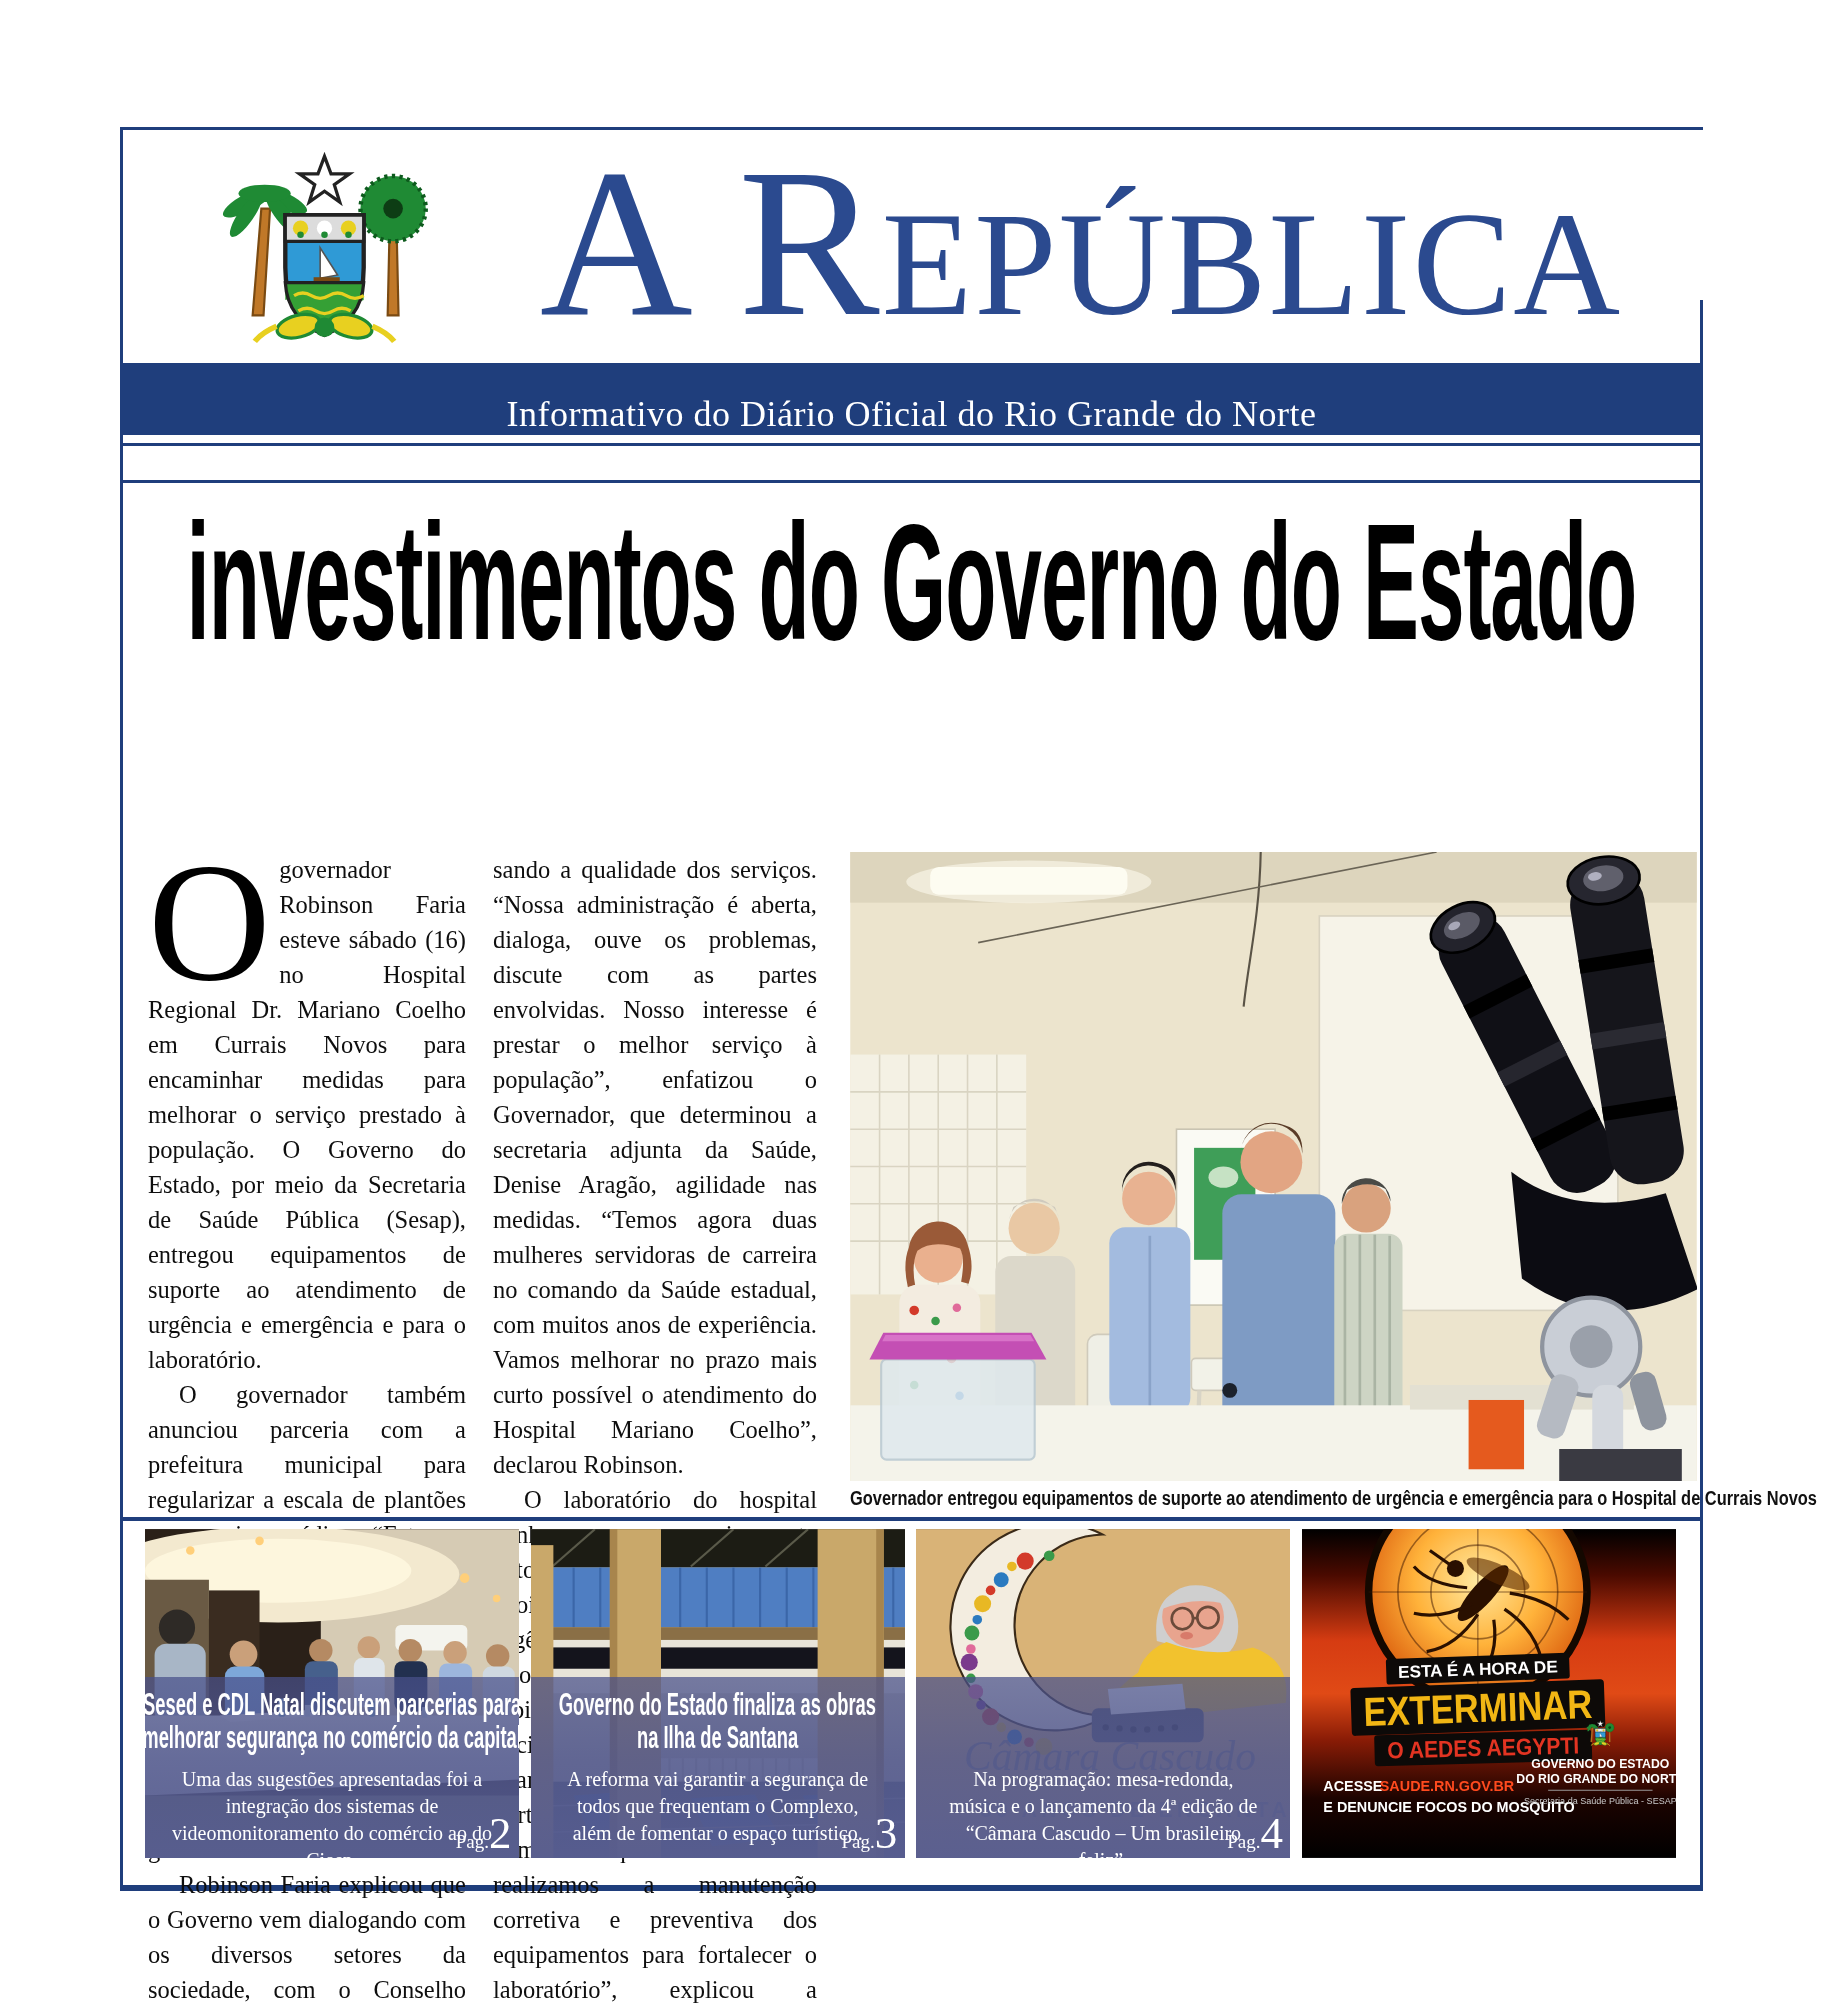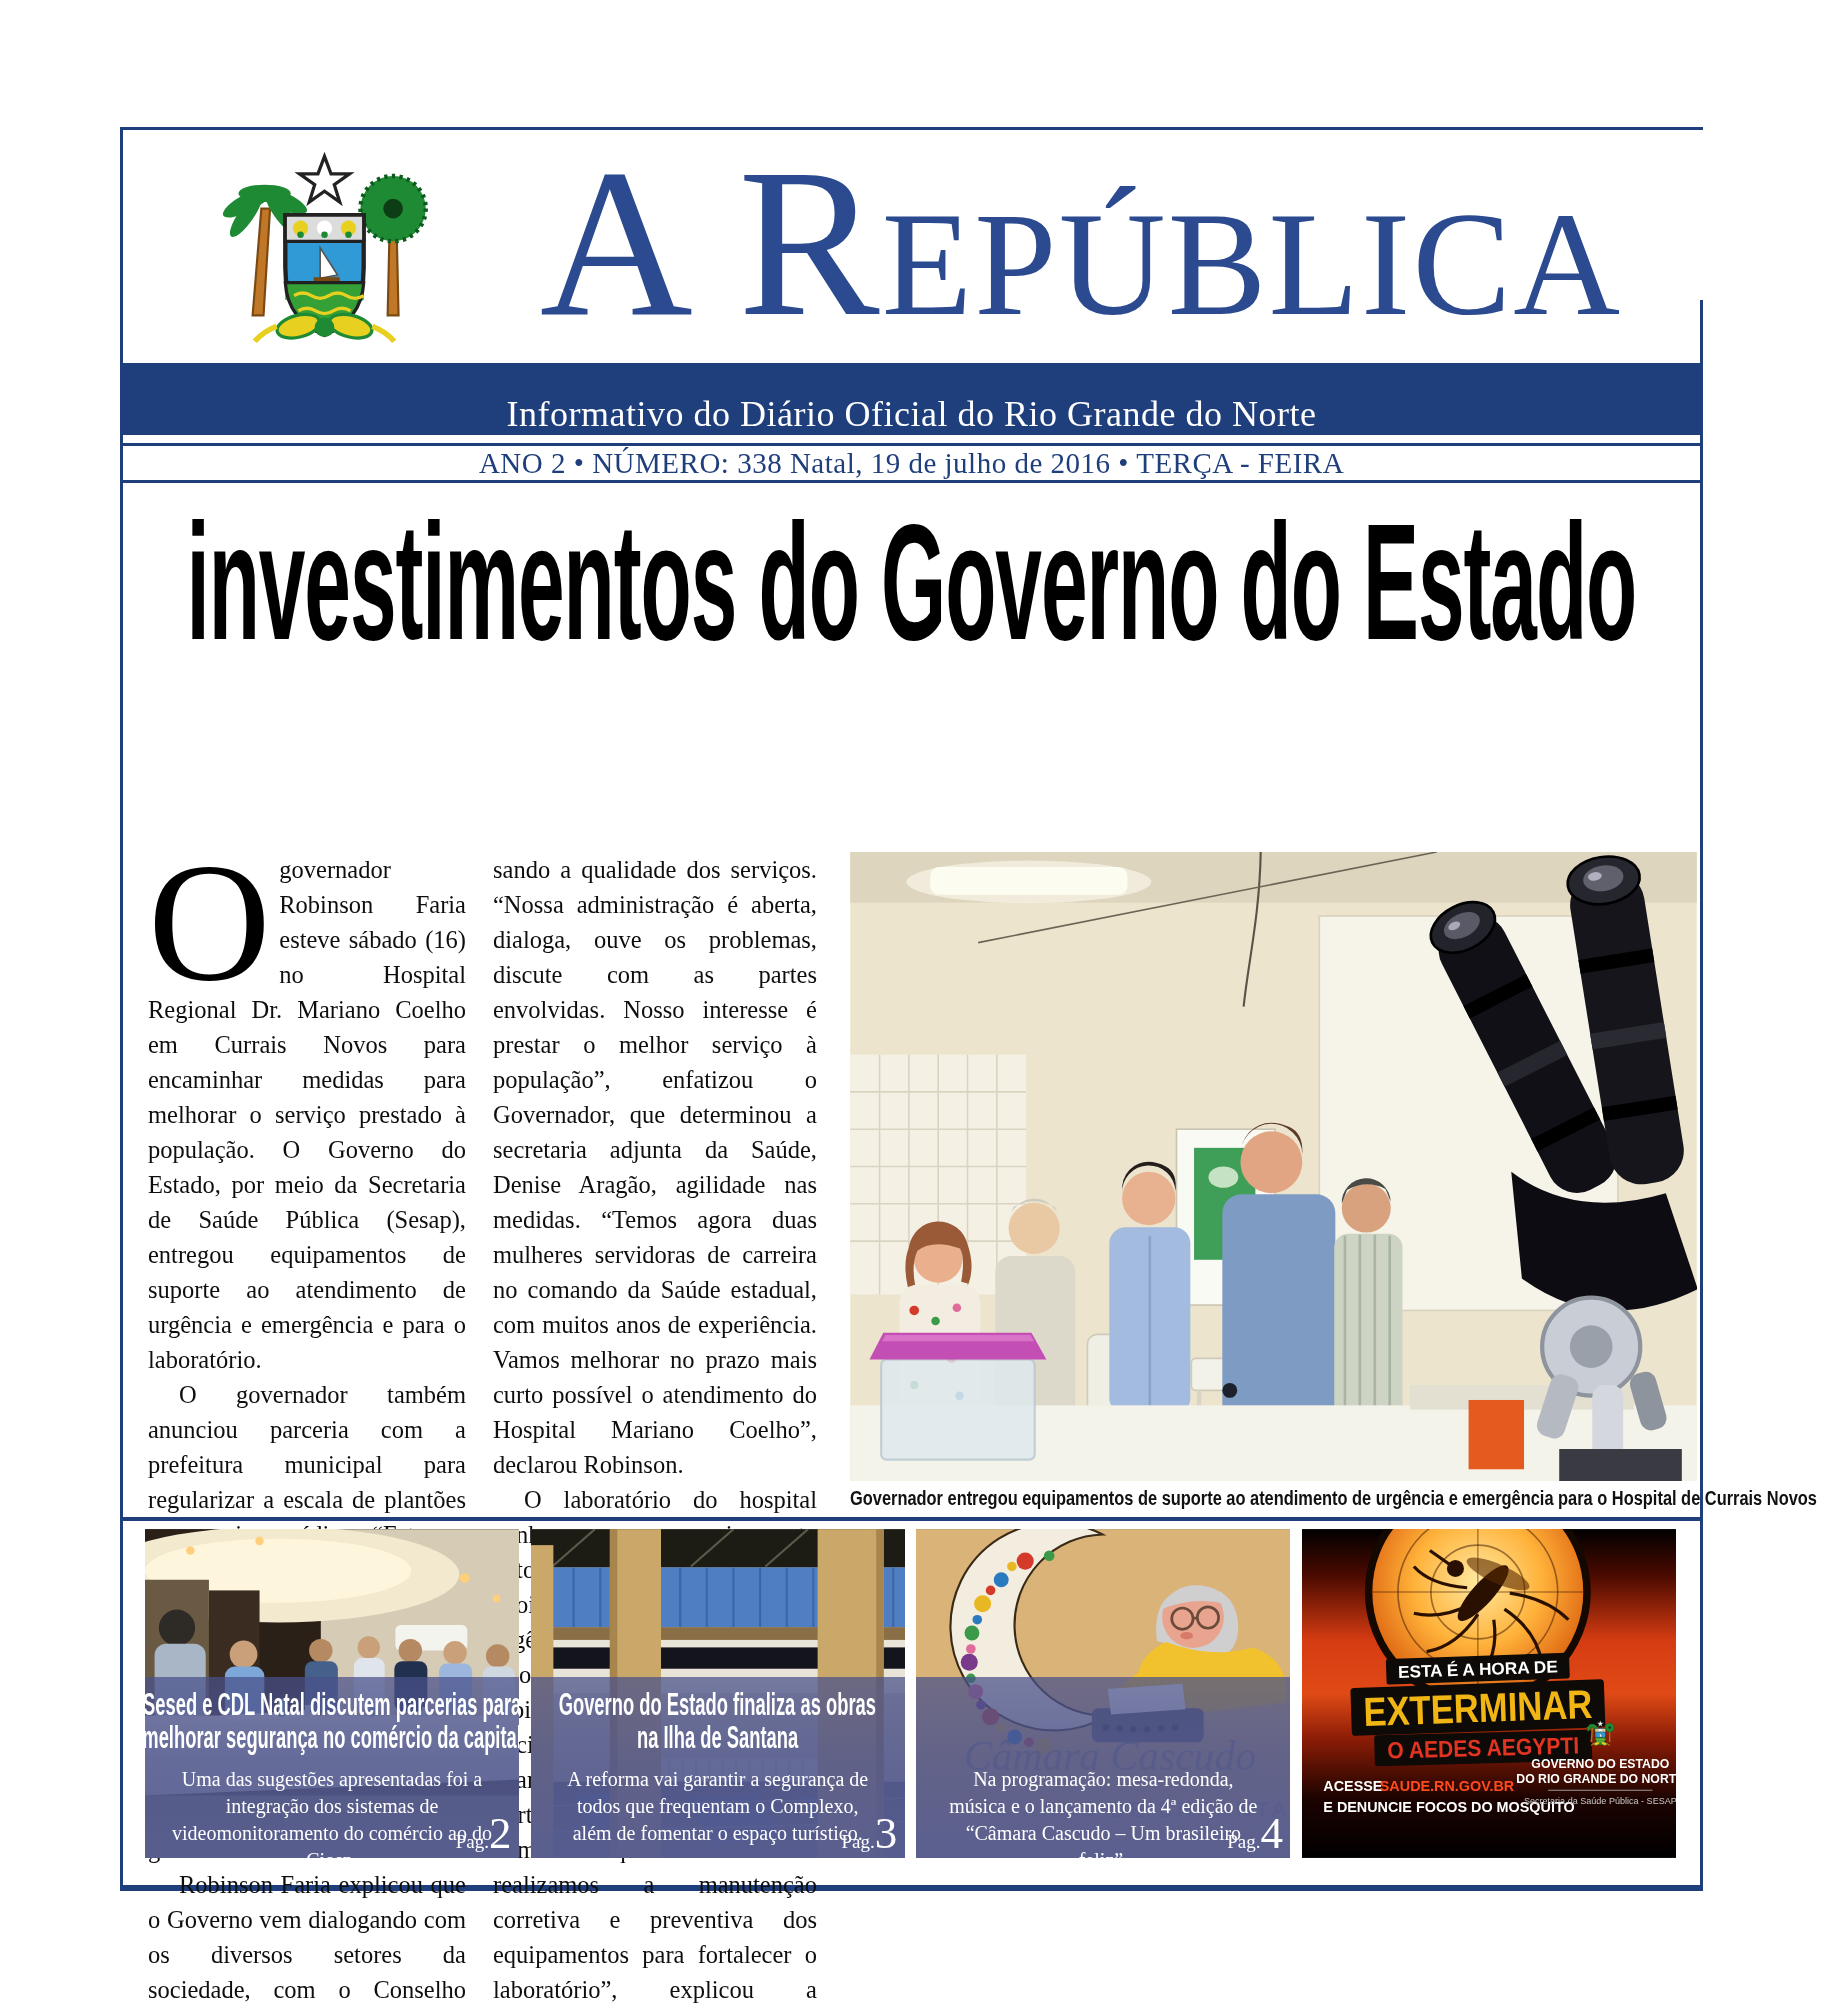--- a/index.html
+++ b/index.html
@@ -104,21 +104,20 @@
       <use href="#rn-arms"></use>
     </svg>
     <div class="mast-title">A República</div>
   </div>
 
   <div class="banner">
     <span>Informativo do Diário Oficial do Rio Grande do Norte</span>
   </div>
 
   <div class="rule rule1"></div>
-  <div class="dateline">ANO 2 • NÚMERO: 338 Natal, 19 de julho de 2016 • TERÇA - FEIRA</div>
   <div class="rule rule2"></div>
 
   <div class="headline">
     <div class="hline">
       <span>investimentos do Governo do Estado</span>
     </div>
   </div>
 
   <div class="col col1">
     <p><span class="dropcap">O</span><span>governador Robinson Faria esteve sábado (16) no Hospital Regional Dr. Mariano Coelho em Currais Novos para encaminhar medidas para melhorar o serviço prestado à população. O Governo do Estado, por meio da Secretaria de Saúde Pública (Sesap), entregou equipamentos de suporte ao atendimento de urgência e emergência e para o laboratório.</span></p>

